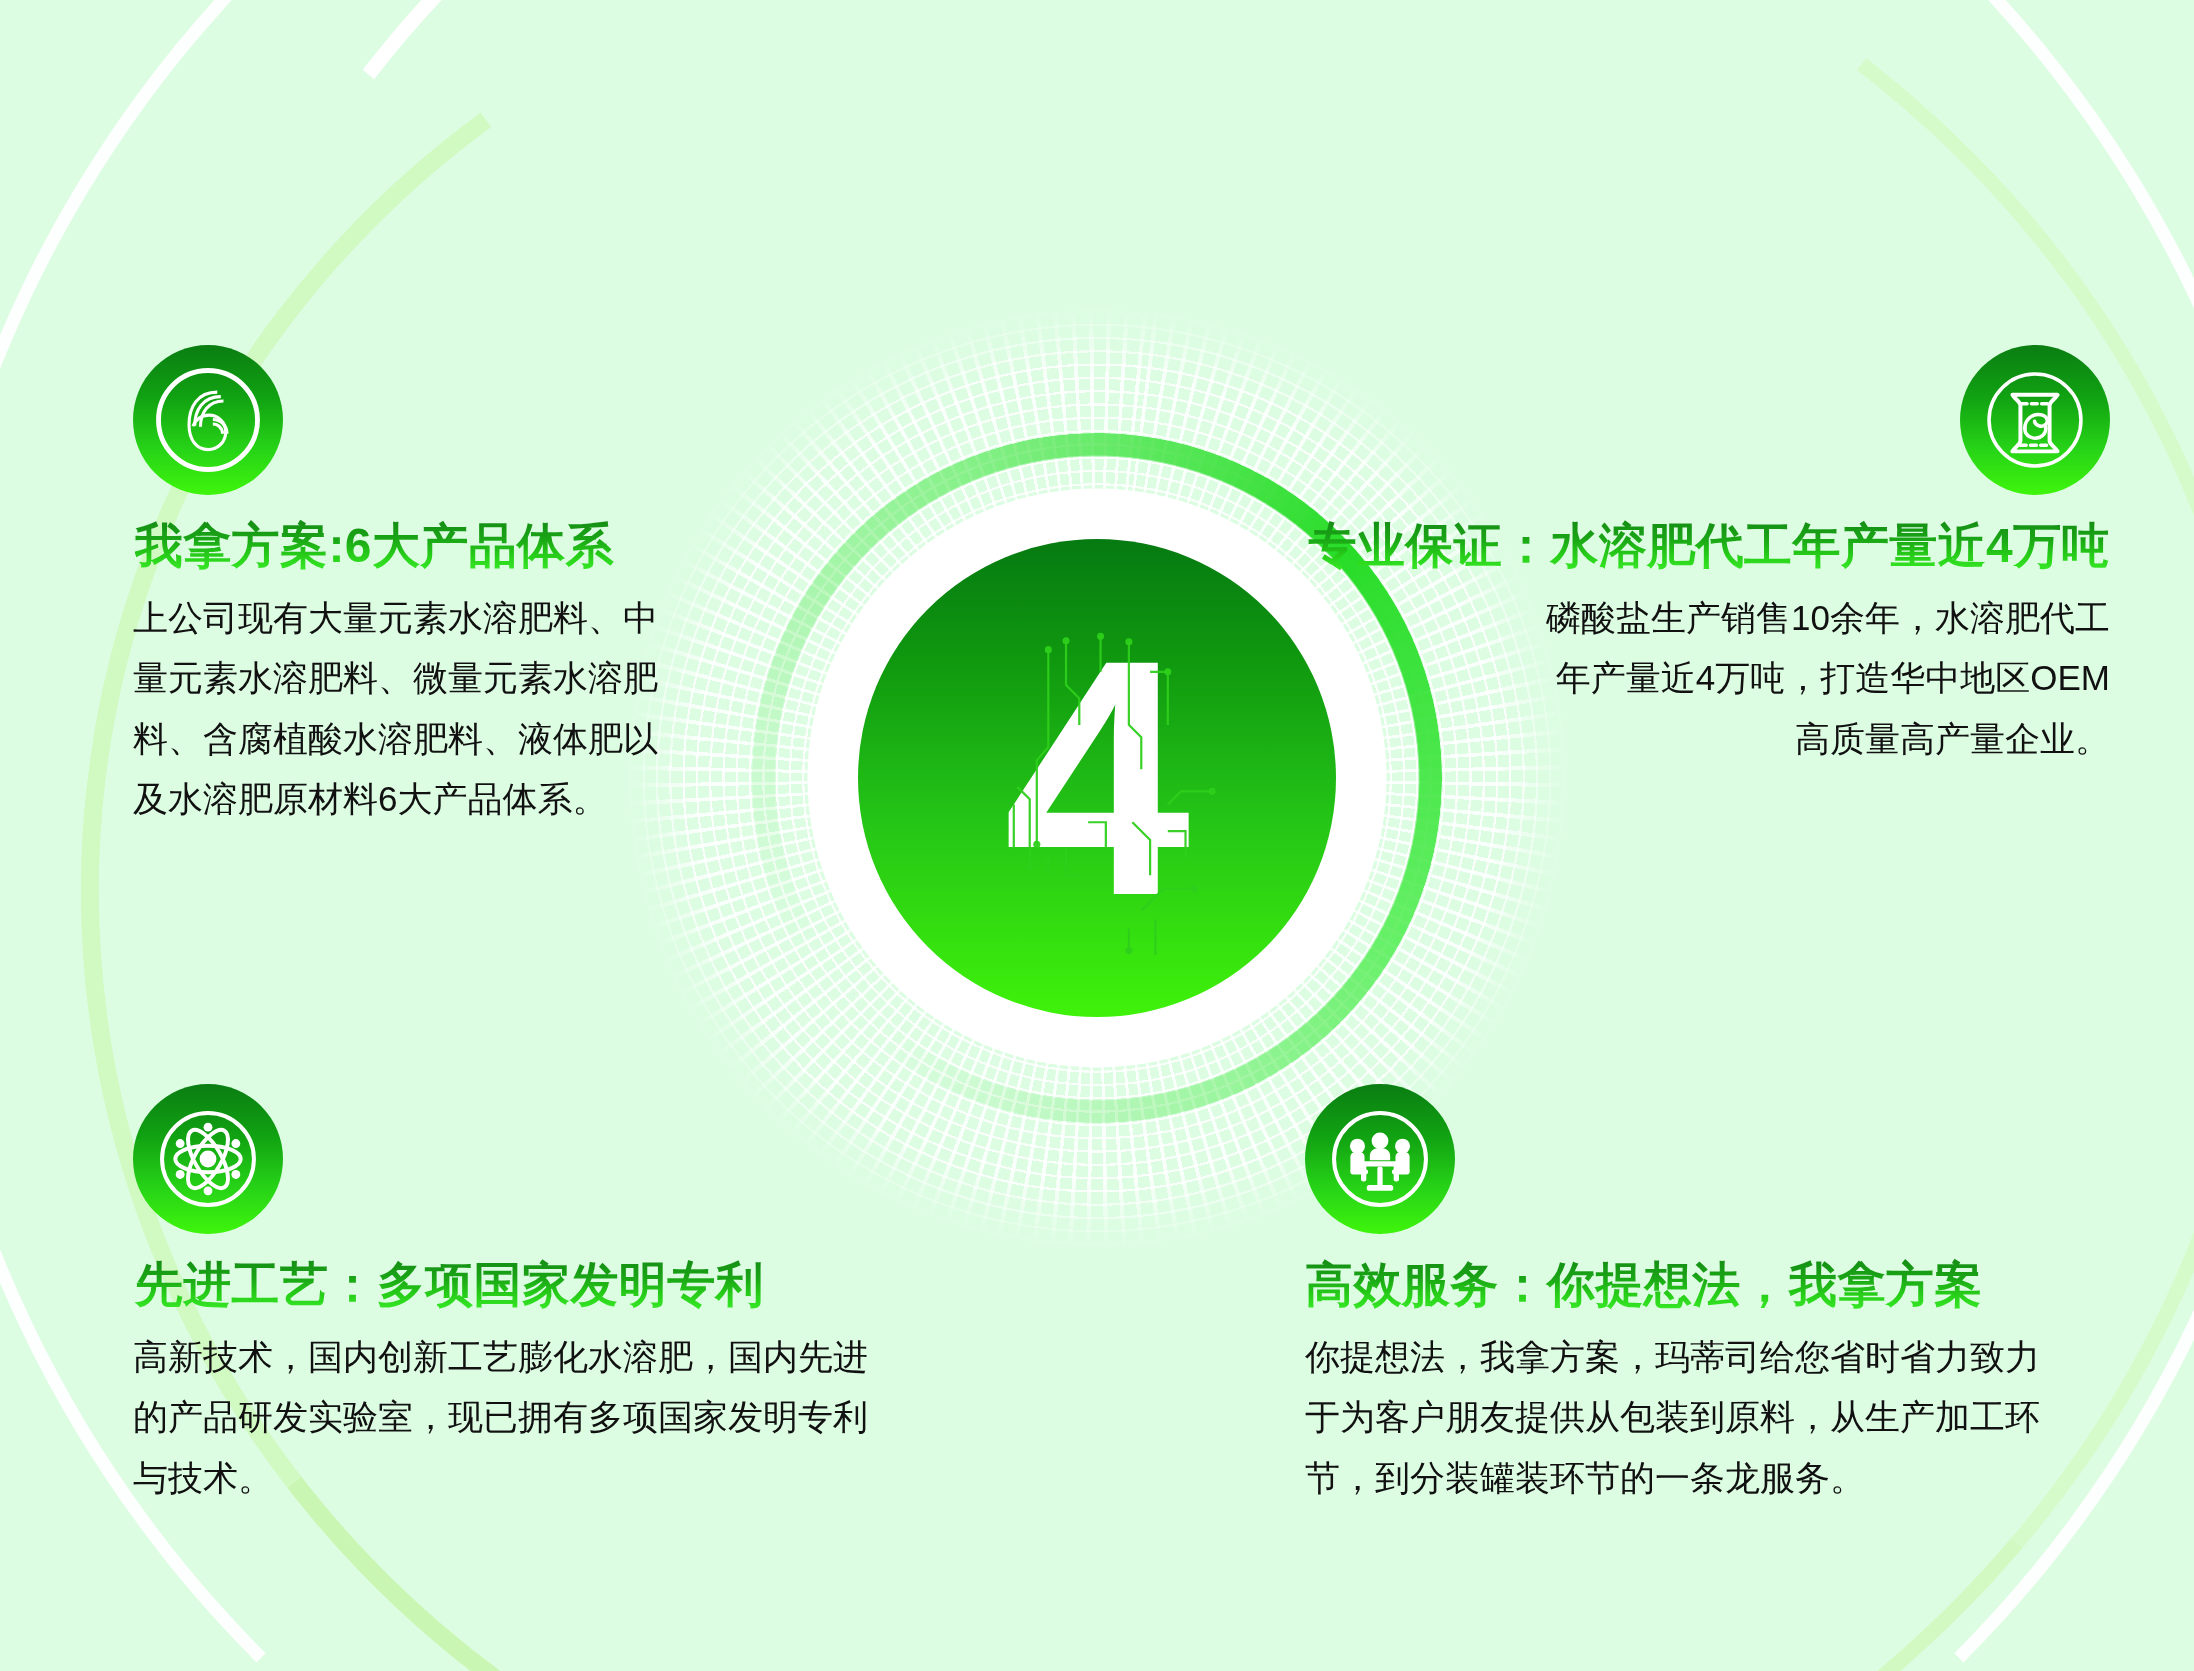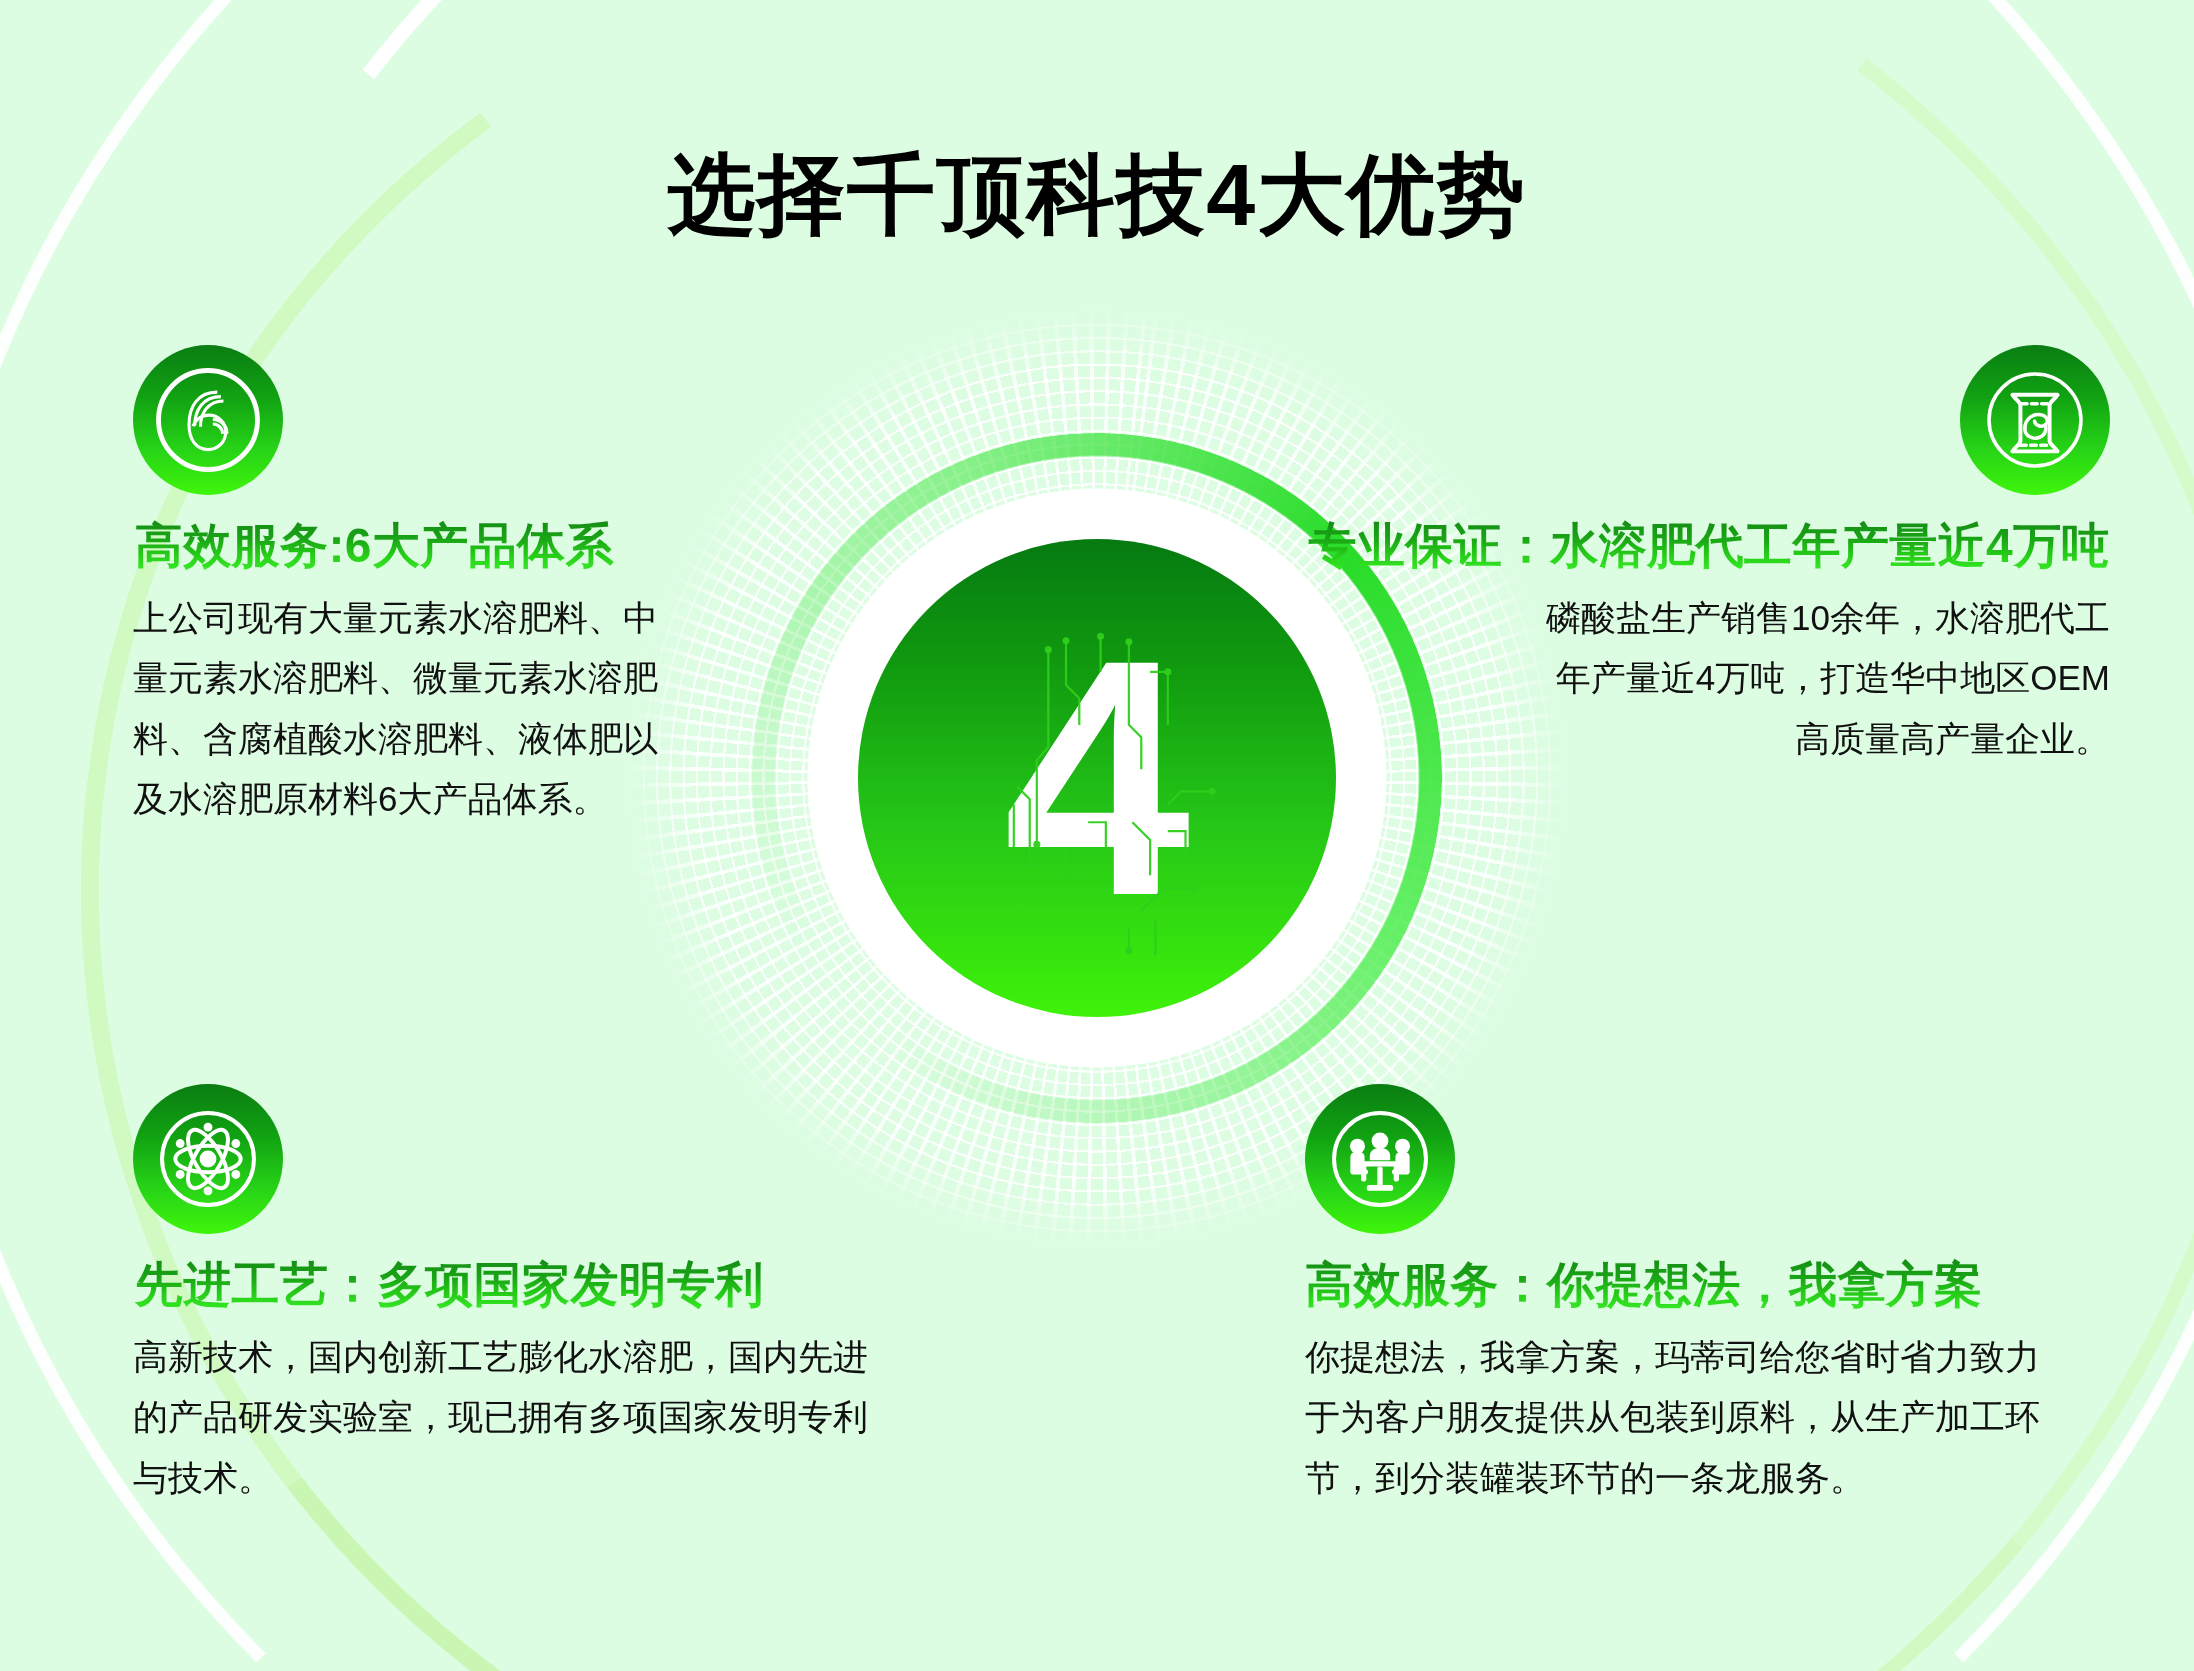--- a/index.html
+++ b/index.html
@@ -179,21 +179,20 @@
 </head>
 <body>
 
 <div class="stage">
 
   <div class="bg-arc arc-white-1"></div>
   <div class="bg-arc arc-white-2"></div>
   <div class="bg-arc arc-green-1"></div>
   <div class="bg-arc arc-green-2"></div>
 
-  <h1 class="title">选择千顶科技4大优势</h1>
 
   <div class="emblem">
     <div class="dotfield"></div>
     <div class="dotfield2"></div>
     <div class="ring-outer"></div>
     <div class="ring-white"></div>
     <div class="core">
       <span class="core-num">4</span>
       <svg class="circuit" viewBox="0 0 1080 1080">
         <g stroke="#2fcf1c" stroke-width="5" fill="none" opacity="0.95">
@@ -236,21 +235,21 @@
         <circle cx="129" cy="129" r="112" fill="none" stroke="#ffffff" stroke-width="11"></circle>
         <g fill="none" stroke="#ffffff" stroke-width="7">
           <path d="M150 66 C105 66 86 100 86 140 C86 175 104 196 129 196 C152 196 169 178 169 156 C169 134 152 118 131 118 C114 118 100 129 95 143"></path>
           <path d="M158 76 C118 76 99 106 99 142"></path>
           <path d="M164 86 C130 86 112 112 112 144"></path>
           <path d="M140 128 C158 128 172 142 172 160"></path>
           <path d="M140 138 C152 138 162 148 162 160"></path>
         </g>
       </svg>
     </div>
-    <div class="headline">高效服务:6大产品体系</div>
+    <div class="headline">我拿方案:6大产品体系</div>
     <div class="body">上公司现有大量元素水溶肥料、中量元素水溶肥料、微量元素水溶肥料、含腐植酸水溶肥料、液体肥以及水溶肥原材料6大产品体系。</div>
   </div>
 
   <div class="quad q-tr">
     <div class="badge">
       <svg viewBox="0 0 258 258">
         <circle cx="129" cy="129" r="104" fill="none" stroke="#ffffff" stroke-width="8"></circle>
         <path d="M78 72 C86 84 96 88 96 96 L96 176 C96 184 86 188 78 200 L180 200 C172 188 162 184 162 176 L162 96 C162 88 172 84 180 72 Z" fill="none" stroke="#ffffff" stroke-width="9" stroke-linejoin="round"></path>
         <path d="M98 92 L160 92" stroke="#ffffff" stroke-width="8" stroke-dasharray="13 10" stroke-linecap="round"></path>
         <path d="M96 186 L162 186" stroke="#ffffff" stroke-width="8" stroke-dasharray="13 10" stroke-linecap="round"></path>

